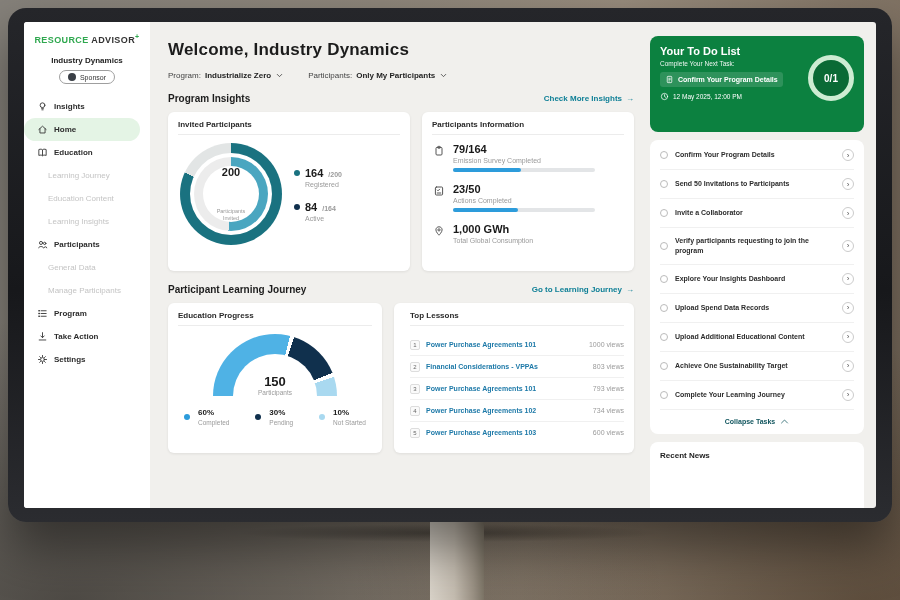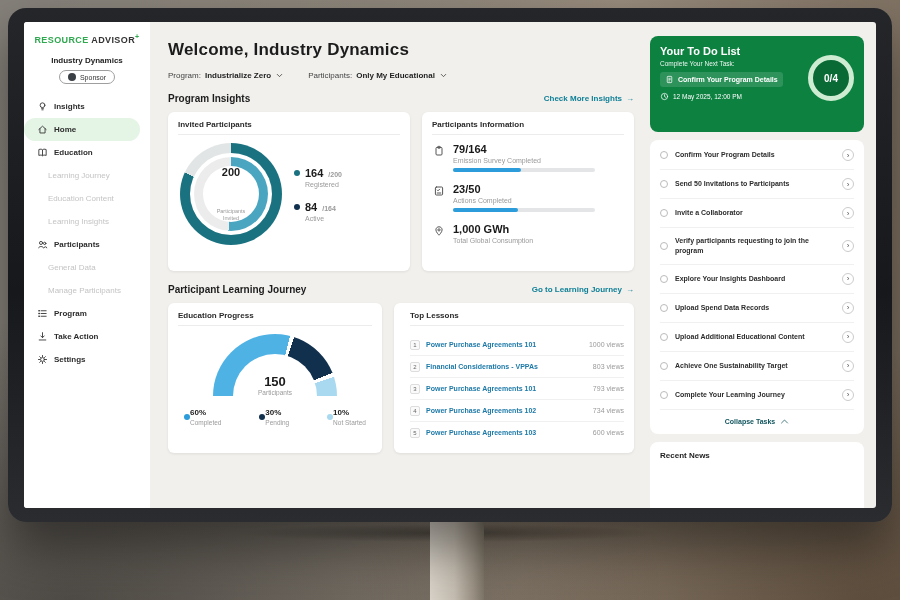--- a/index.html
+++ b/index.html
@@ -95,21 +95,21 @@
     background: conic-gradient(from 270deg,
       #4fb2e5 0deg 104deg, #ffffff 104deg 108deg,
       #10304d 108deg 158deg, #ffffff 158deg 162deg,
       #a9d9f0 162deg 180deg, transparent 180deg 360deg); }
   .gauge-hole { position:absolute; left:20px; top:20px; width:84px; height:84px;
     border-radius:50%; background:#fff; }
   .gauge-center { position:absolute; left:0; right:0; bottom:0; text-align:center; }
   .g-val { font-size:13px; font-weight:bold; color:#1b1b1b; }
   .g-lab { font-size:6.5px; color:#9a9a9a; }
   .gauge-legend { display:flex; justify-content:space-between; margin-top:12px; padding:0 6px; }
-  .gleg { display:flex; gap:0; }
+  .gleg { display:flex; gap:8px; }
   .gleg-val { font-size:8px; font-weight:bold; color:#1b1b1b; }
   .gleg-lab { font-size:6.5px; color:#9a9a9a; margin-top:2px; }
   
   .lesson { display:flex; align-items:center; gap:6px; padding:5.5px 0; border-bottom:1px solid #f0f0f0; }
   .lesson:last-child { border-bottom:none; }
   .l-rank { width:10px; height:10px; flex:none; border:1px solid #ddd; border-radius:2px;
     background:#fafafa; font-size:6px; color:#666; display:flex; align-items:center; justify-content:center; }
   .l-title { flex:1; font-size:7px; font-weight:bold; color:#1d79a8; cursor:pointer; }
   .l-views { font-size:7px; color:#9a9a9a; }
   
@@ -248,21 +248,21 @@
             <span class="f-label">Program:</span>
             <span class="f-value">Industrialize Zero</span>
             <span>
               <svg class="ic" width="9" height="9" viewBox="0 0 12 12" fill="none" stroke="#333" stroke-linecap="round" stroke-linejoin="round">
                   <path d="M3 4.5 L6 7.5 L9 4.5"></path>
                 </svg>
             </span>
           </div>
           <div class="filter">
             <span class="f-label">Participants:</span>
-            <span class="f-value">Only My Educational</span>
+            <span class="f-value">Only My Participants</span>
             <span>
               <svg class="ic" width="9" height="9" viewBox="0 0 12 12" fill="none" stroke="#333" stroke-linecap="round" stroke-linejoin="round">
                   <path d="M3 4.5 L6 7.5 L9 4.5"></path>
                 </svg>
             </span>
           </div>
         </div>
 
         <div class="sec-head">
           <span class="sec-title">Program Insights</span>
@@ -450,21 +450,21 @@
               <span>
                 <svg class="ic" width="9" height="9" viewBox="0 0 12 12" fill="none" stroke="#fff" stroke-linecap="round">
                     <circle cx="6" cy="6" r="4.2"></circle>
                     <path d="M6 3.6 V6 L7.8 7.2"></path>
                   </svg>
               </span>
               <span>12 May 2025, 12:00 PM</span>
             </div>
           </div>
           <div class="todo-progress">
-            <span>0/4</span>
+            <span>0/1</span>
           </div>
         </div>
 
         <div class="task-card">
           <div class="task-row">
             <span class="task-check"></span>
             <span class="task-label">Confirm Your Program Details</span>
             <span class="task-chev">›</span>
           </div>
           <div class="task-row">

